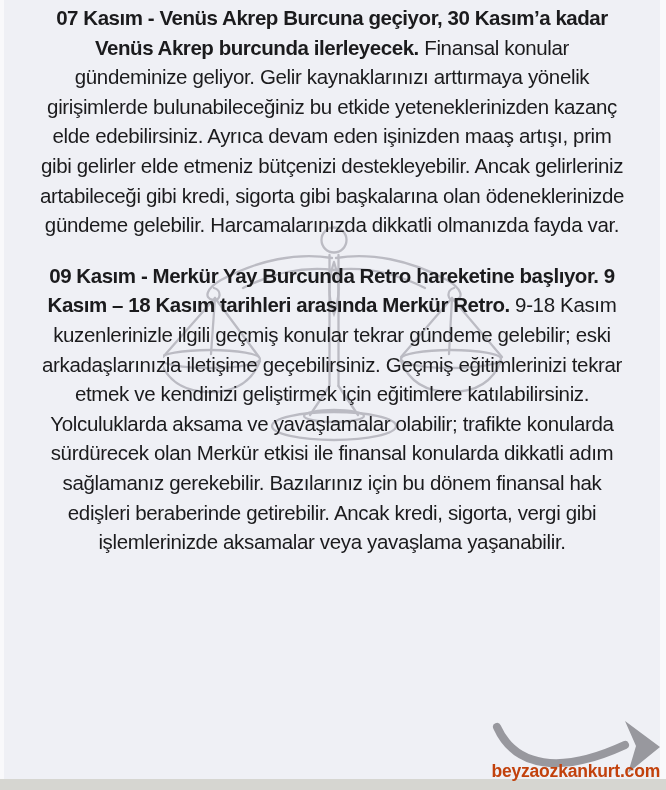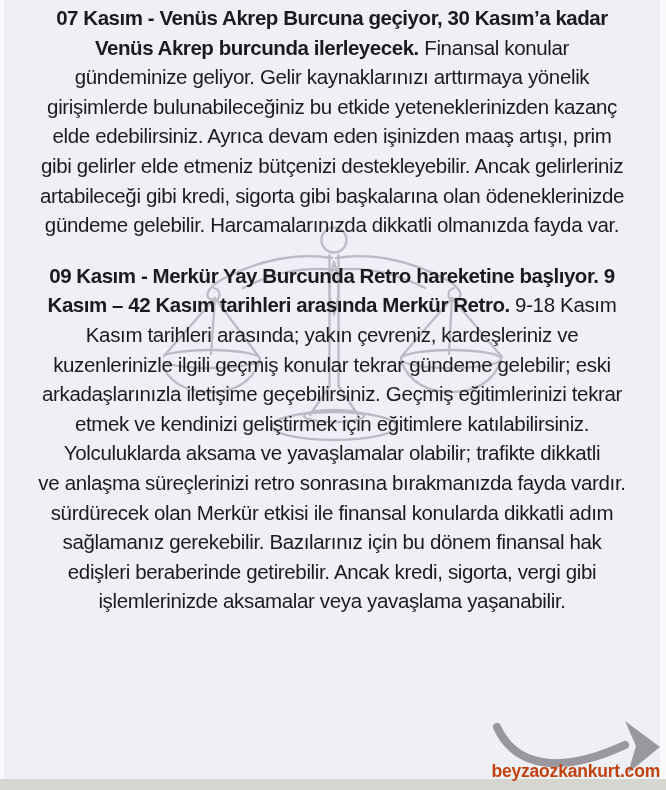--- a/index.html
+++ b/index.html
@@ -113,27 +113,25 @@
         <div class="line"><span class="bold">Venüs Akrep burcunda ilerleyecek.</span><span class=""> Finansal konular</span></div>
         <div class="line"><span class="">gündeminize geliyor. Gelir kaynaklarınızı arttırmaya yönelik</span></div>
         <div class="line"><span class="">girişimlerde bulunabileceğiniz bu etkide yeteneklerinizden kazanç</span></div>
         <div class="line"><span class="">elde edebilirsiniz. Ayrıca devam eden işinizden maaş artışı, prim</span></div>
         <div class="line"><span class="">gibi gelirler elde etmeniz bütçenizi destekleyebilir. Ancak gelirleriniz</span></div>
         <div class="line"><span class="">artabileceği gibi kredi, sigorta gibi başkalarına olan ödeneklerinizde</span></div>
         <div class="line"><span class="">gündeme gelebilir. Harcamalarınızda dikkatli olmanızda fayda var.</span></div>
       </div>
     <div class="paragraph">
         <div class="line"><span class="bold">09 Kasım - Merkür Yay Burcunda Retro hareketine başlıyor. 9</span></div>
-        <div class="line"><span class="bold">Kasım – 42 Kasım tarihleri arasında Merkür Retro.</span><span class=""> 9-18 Kasım</span></div>
-        <div class="line"><span class="">Kasım tarihleri arasında; yakın çevreniz, kardeşleriniz ve</span></div>
+        <div class="line"><span class="bold">Kasım – 18 Kasım tarihleri arasında Merkür Retro.</span><span class=""> 9-18 Kasım</span></div>
         <div class="line"><span class="">kuzenlerinizle ilgili geçmiş konular tekrar gündeme gelebilir; eski</span></div>
         <div class="line"><span class="">arkadaşlarınızla iletişime geçebilirsiniz. Geçmiş eğitimlerinizi tekrar</span></div>
         <div class="line"><span class="">etmek ve kendinizi geliştirmek için eğitimlere katılabilirsiniz.</span></div>
-        <div class="line"><span class="">Yolculuklarda aksama ve yavaşlamalar olabilir; trafikte dikkatli</span></div>
-        <div class="line"><span class="">ve anlaşma süreçlerinizi retro sonrasına bırakmanızda fayda vardır.</span></div>
+        <div class="line"><span class="">Yolculuklarda aksama ve yavaşlamalar olabilir; trafikte konularda</span></div>
         <div class="line"><span class="">sürdürecek olan Merkür etkisi ile finansal konularda dikkatli adım</span></div>
         <div class="line"><span class="">sağlamanız gerekebilir. Bazılarınız için bu dönem finansal hak</span></div>
         <div class="line"><span class="">edişleri beraberinde getirebilir. Ancak kredi, sigorta, vergi gibi</span></div>
         <div class="line"><span class="">işlemlerinizde aksamalar veya yavaşlama yaşanabilir.</span></div>
       </div>
   </div>
 
   <div class="site-watermark">beyzaozkankurt.com</div>
 
 </div>

